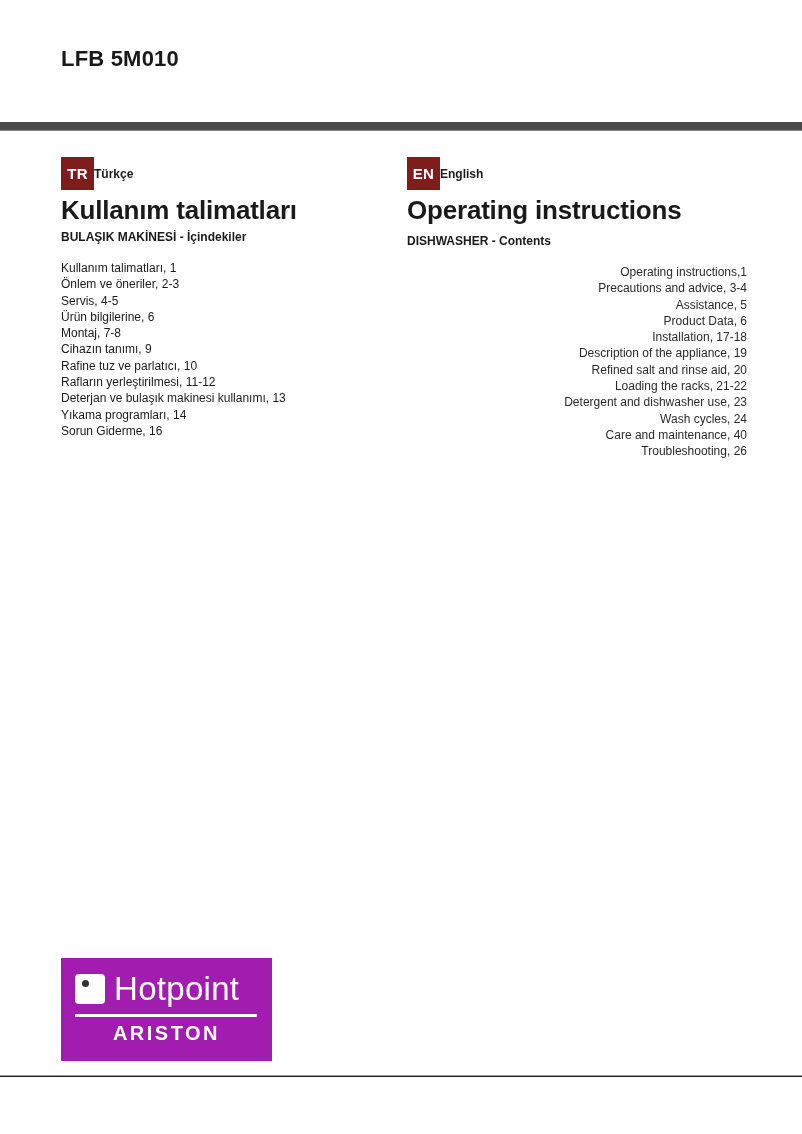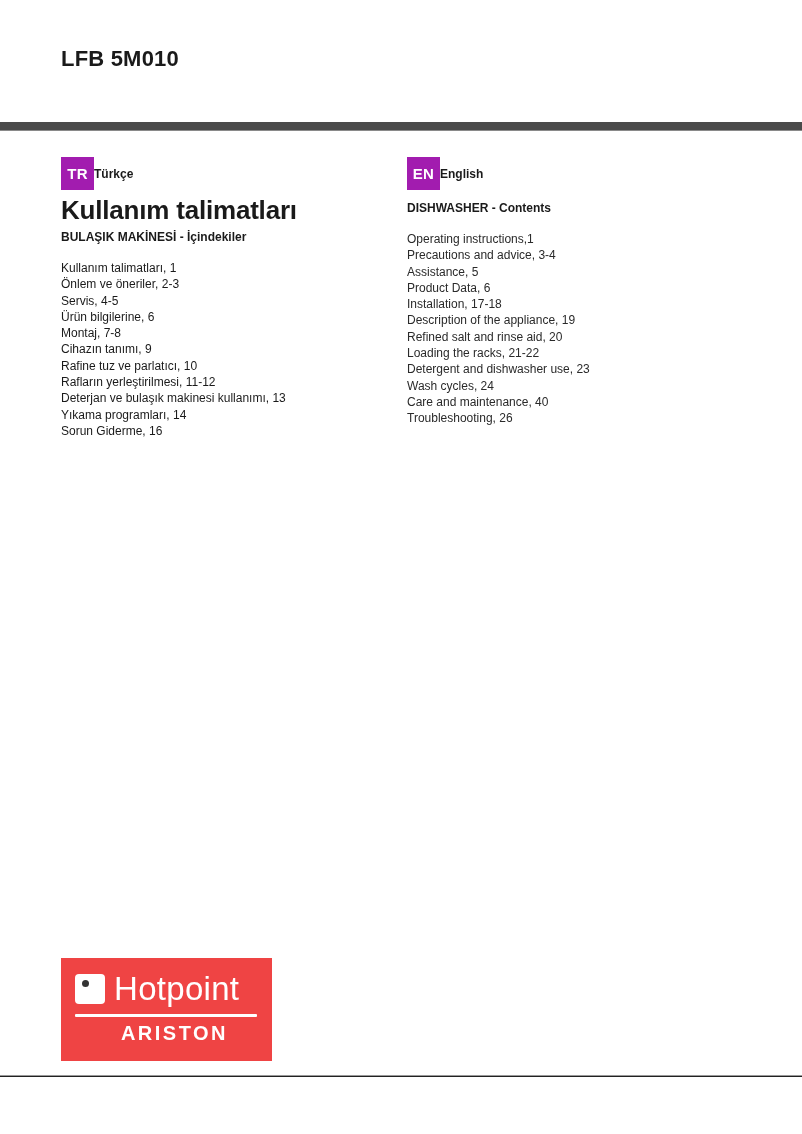--- a/index.html
+++ b/index.html
@@ -40,21 +40,21 @@
     .col-en { left: 407px; width: 340px; }
 
     .lang-row {
       display: flex;
       align-items: center;
       height: 33px;
     }
     .lang-badge {
       width: 33px;
       height: 33px;
-      background: #a21caf;
+      background: #7f1d1d;
       color: #ffffff;
       font-weight: bold;
       font-size: 15px;
       display: flex;
       align-items: center;
       justify-content: center;
       letter-spacing: 0.3px;
     }
     .lang-name {
       margin-left: 0;
@@ -79,29 +79,29 @@
     .col-tr .sub-heading { margin-top: 6px; }
     .col-en .sub-heading { margin-top: 10px; }
 
     .toc-list {
       list-style: none;
       font-size: 12px;
       line-height: 16.3px;
       color: #1a1a1a;
     }
     .col-tr .toc-list { margin-top: 15px; }
-    .col-en .toc-list { margin-top: 15px; color: #2a2a2a; }
+    .col-en .toc-list { margin-top: 15px; color: #2a2a2a; text-align: right; }
 
     .logo-box {
       position: absolute;
       left: 61px;
       top: 958px;
       width: 211px;
       height: 103px;
-      background: #ef4444;
+      background: #a21caf;
       color: #ffffff;
     }
     .logo-top {
       position: absolute;
       left: 14px;
       top: 14px;
       display: flex;
       align-items: center;
     }
     .logo-square {
@@ -133,21 +133,21 @@
       position: absolute;
       left: 14px;
       top: 56px;
       width: 182px;
       height: 3px;
       background: #ffffff;
       border-radius: 1px;
     }
     .logo-ariston {
       position: absolute;
-      left: 8px;
+      left: 0;
       top: 64px;
       width: 211px;
       text-align: center;
       font-size: 20px;
       font-weight: bold;
       letter-spacing: 2.5px;
       color: #ffffff;
     }
     .footer-rule {
       position: absolute;
@@ -186,20 +186,21 @@
     <li>Yıkama programları, 14</li>
     <li>Sorun Giderme, 16</li>
   </ul>
 </section>
 
 <section class="column col-en">
   <div class="lang-row">
     <div class="lang-badge">EN</div>
     <div class="lang-name">English</div>
   </div>
+  <h1 class="doc-heading">Operating instructions</h1>
   <h2 class="sub-heading">DISHWASHER - Contents</h2>
   <ul class="toc-list">
     <li>Operating instructions,1</li>
     <li>Precautions and advice, 3-4</li>
     <li>Assistance, 5</li>
     <li>Product Data, 6</li>
     <li>Installation, 17-18</li>
     <li>Description of the appliance, 19</li>
     <li>Refined salt and rinse aid, 20</li>
     <li>Loading the racks, 21-22</li>

